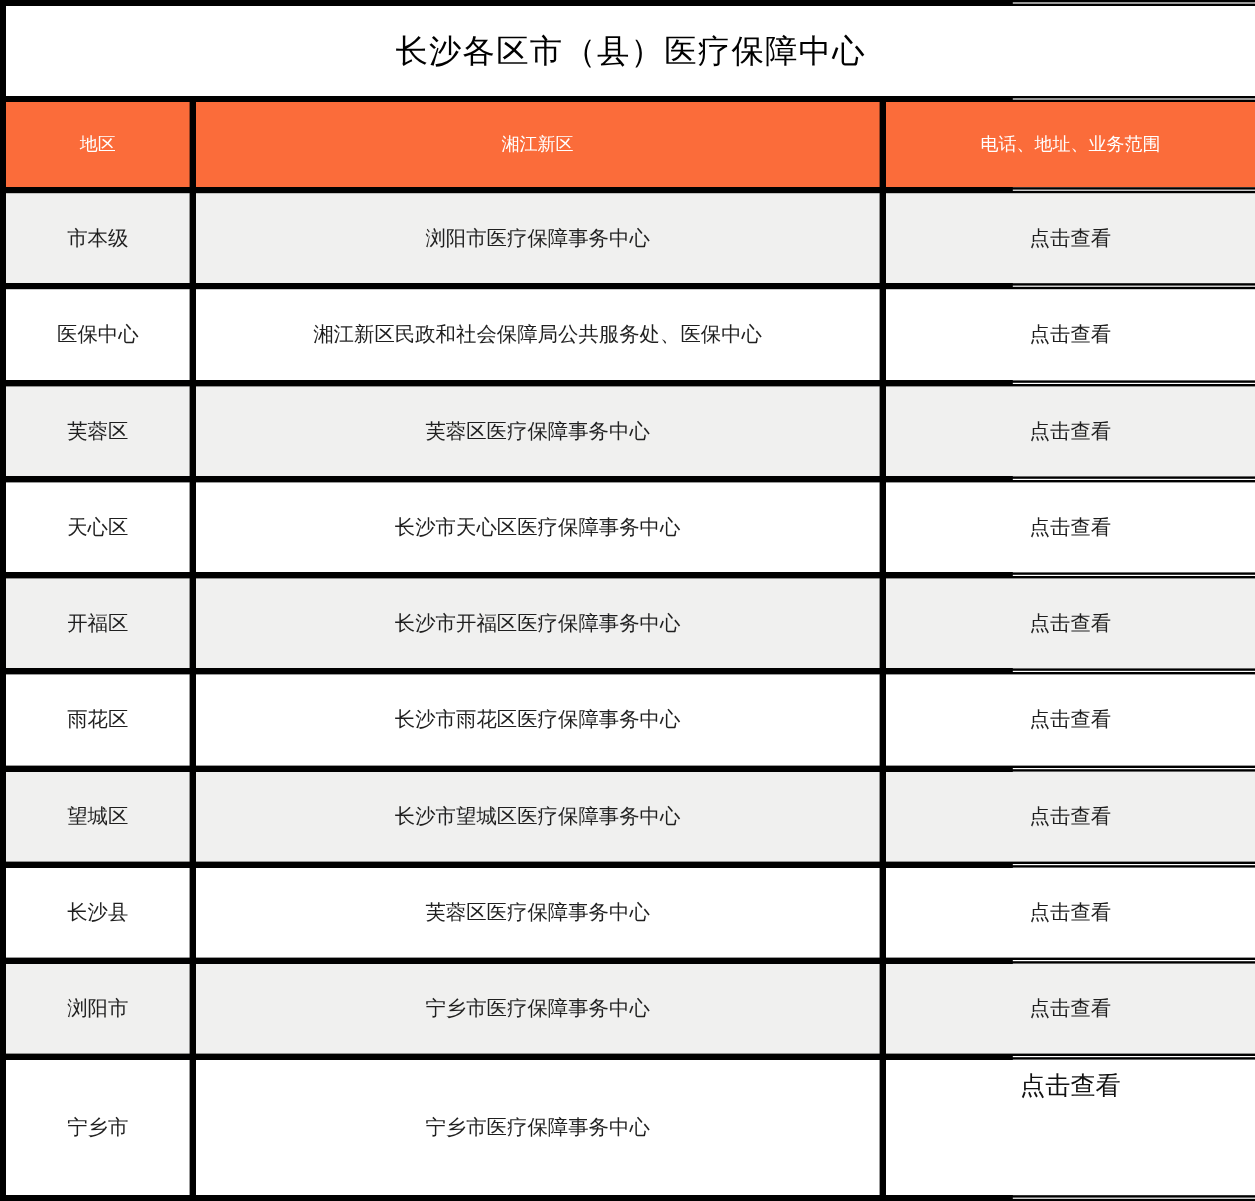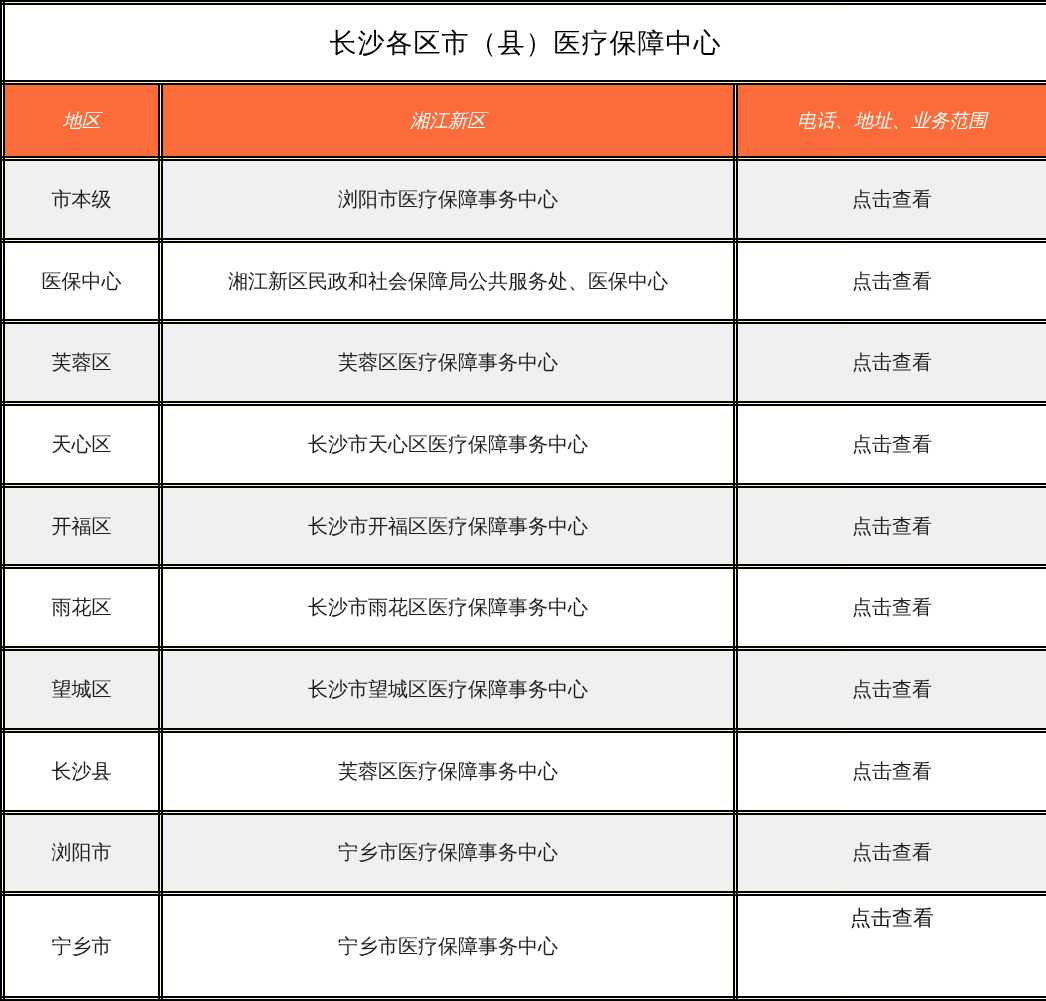--- a/index.html
+++ b/index.html
@@ -4,21 +4,21 @@
 <style>
   html, body {
     margin: 0;
     padding: 0;
     background: #ffffff;
   }
   .page {
     width: 844px;
     height: 1001px;
     box-sizing: border-box;
-    background: #fef9c3;
+    background: #000000;
     font-family: "Liberation Serif", "DejaVu Serif", serif;
   }
   table.centers {
     width: 1046px;
     height: 1001px;
     border-collapse: collapse;
     table-layout: fixed;
   }
   table.centers th,
   table.centers td {
@@ -38,26 +38,25 @@
     background: #ffffff;
     color: var(--title-text, #000000);
     font-size: 27px;
     font-weight: 400;
     letter-spacing: 1px;
   }
   tr.header-row th {
     height: 76px;
     background: var(--header-bg, #fb6c3a);
     color: var(--header-text, #ffffff);
-    font-size: 19px;
+    font-size: 15px;
     font-weight: 400;
-    font-style: italic;
   }
   tr.data-row td {
-    font-size: 20px;
+    font-size: 17px;
     color: var(--cell-text, #1f1f1f);
     background: var(--row-bg, #ffffff);
   }
   tr.data-row.alt td {
     background: var(--row-alt-bg, #f0f0ef);
   }
   td.view-link {
     cursor: pointer;
   }
   tr.data-row.last-row td.view-link {

